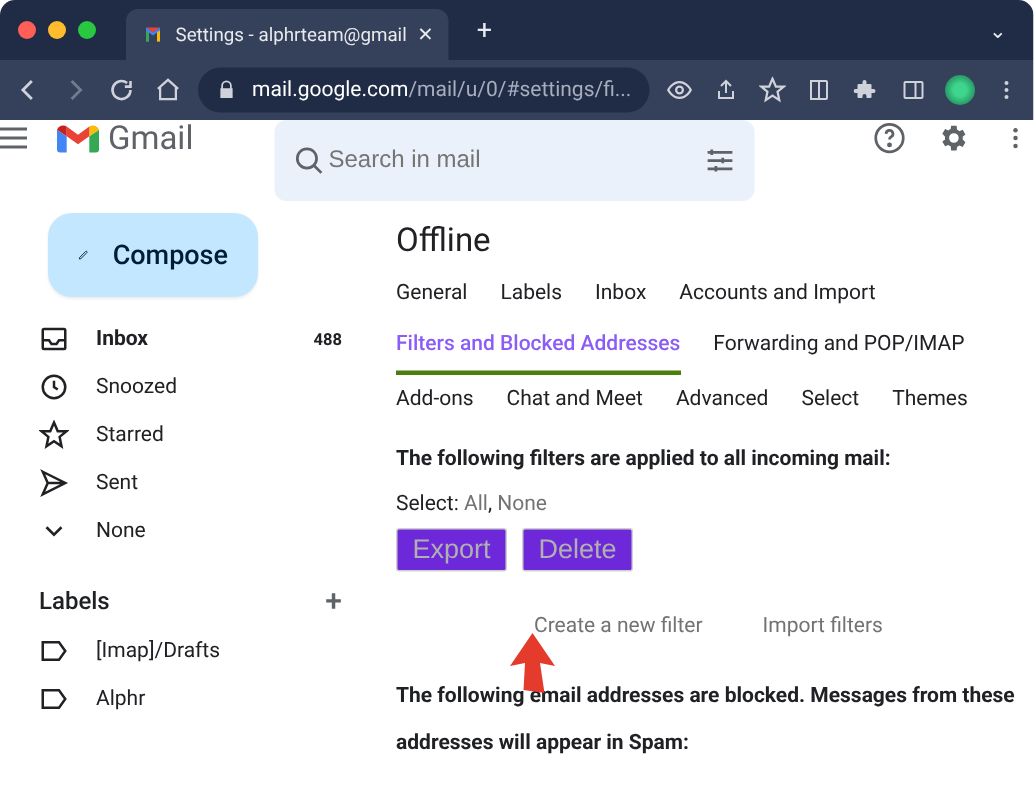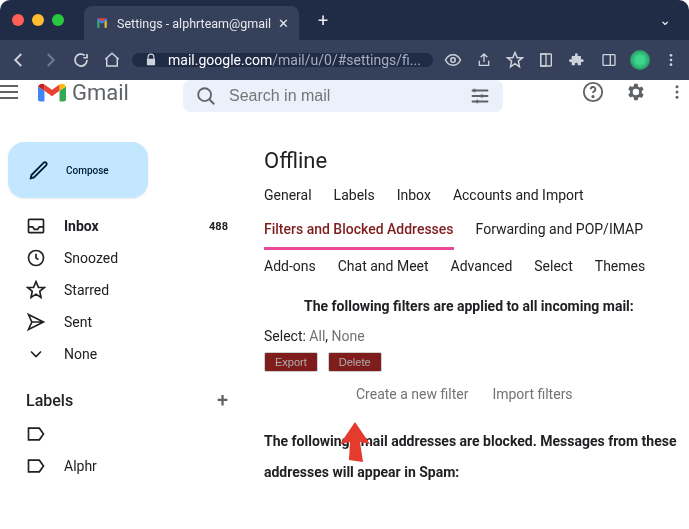--- a/index.html
+++ b/index.html
@@ -15,56 +15,56 @@
   .tab .favicon { width: 16px; height: 16px; }
   .tab-title { white-space: nowrap; overflow: hidden; text-overflow: clip; flex: 1; }
   .tab-x { font-size: 13px; color: #e8eaed; }
   .newtab { width: 28px; height: 28px; display: flex; align-items:center; justify-content:center; color: #e8eaed; font-size: 18px; margin-left: 10px; }
   .tabspacer { flex: 1; }
   .tabdropdown { color: #e8eaed; padding: 0 18px; font-size: 14px; }
   
   .addrbar { height: 40px; background: #35405b; display: flex; align-items: center; padding: 0 8px; gap: 10px; }
   .navico { width: 22px; height: 22px; display:flex; align-items:center; justify-content:center; color: #cfd2da; }
   .navico.dim { opacity: 0.4; }
-  .urlbox { flex: 1; height: 14px; background: #202c46; border-radius: 15px; display:flex; align-items:center; padding: 0 12px; color:#cfd2da; font-size:14px; gap:10px; }
+  .urlbox { flex: 1; height: 30px; background: #202c46; border-radius: 15px; display:flex; align-items:center; padding: 0 12px; color:#cfd2da; font-size:14px; gap:10px; }
   .url-host { color: #fff; }
   .url-path { color: #a7adbd; white-space: nowrap; overflow:hidden; }
   .tbicon { width: 22px; height:22px; display:flex; align-items:center; justify-content:center; color:#cfd2da; }
   
   .gmheader { height: 56px; display:flex; align-items:flex-start; padding: 0 0; gap: 14px; border-bottom: none; }
   .hamburger { width: 24px; height: 24px; display:flex; flex-direction:column; justify-content:center; gap:4px; }
   .hamburger span { height:2px; background:#5f6368; width: 18px; }
   .gmail-logo { display:flex; align-items:center; gap:6px; }
   .gmail-text { font-size: 22px; color:#5f6368; font-weight:400; }
   .searchwrap { flex:1; display:flex; justify-content:flex-start; margin-left: 40px; }
-  .searchbox { background:#eaf1fb; height:32px; border-radius:8px; display:flex; align-items:center; padding: 0 12px; gap:12px; width: 320px; color:#5f6368; }
+  .searchbox { background:#eaf1fb; height:54px; border-radius:8px; display:flex; align-items:center; padding: 0 12px; gap:2px; width: 320px; color:#5f6368; }
   .searchbox input { border:none; background:transparent; font-size:16px; color:#5f6368; outline:none; flex:1; }
   .hicon { width:24px; height:24px; display:flex; align-items:center; justify-content:center; color:#5f6368; }
   .headerright { display:flex; align-items:center; gap:18px; margin-left:12px; }
   
   .main { display:flex; height: calc(529px - 40px - 40px - 56px); }
   .sidebar { width: 248px; padding: 6px 8px 0 8px; overflow:hidden; }
-  .compose { background:#c2e7ff; border-radius:16px; height:56px; display:flex; align-items:center; padding:0 20px; gap:16px; font-size:10px; font-weight:500; color:#001d35; width: 140px; margin-bottom: 12px; box-shadow: 0 1px 2px rgba(0,0,0,0.08);}
+  .compose { background:#c2e7ff; border-radius:16px; height:56px; display:flex; align-items:center; padding:0 20px; gap:16px; font-size:18px; font-weight:500; color:#001d35; width: 140px; margin-bottom: 12px; box-shadow: 0 1px 2px rgba(0,0,0,0.08); margin-left: 24px;}
   .navitem { height:32px; display:flex; align-items:center; padding: 0 12px 0 18px; border-radius: 0 16px 16px 0; gap:18px; font-size:14px; color:#202124; cursor:pointer; }
   .navitem .label { flex:1; }
   .navitem .count { font-size:11px; color:#5f6368; }
   .navitem.bold .label, .navitem.bold .count { font-weight:700; color:#202124; }
   .navicon { width:20px; height:20px; display:flex; align-items:center; justify-content:center; color:#202124; flex-shrink:0; }
   .labels-hdr { display:flex; align-items:center; justify-content:space-between; padding: 18px 12px 6px 18px; font-size:16px; font-weight:500; }
   .content { flex:1; background:#fff; padding: 12px 0 0 16px; overflow:hidden; }
   .settings-title { font-size:22px; font-weight:400; margin-bottom: 14px; }
   .tabs { display:flex; flex-wrap:wrap; gap: 8px 22px; font-size:14px; color:#202124; margin-bottom: 6px; }
   .tabitem { padding-bottom: 10px; cursor:pointer; white-space:nowrap; }
-  .tabitem.active { color:#7f1d1d; border-bottom: 3px solid #ec4899; font-weight:500; }
-  .section-text { font-size:14px; font-weight:700; margin-top: 14px; margin-left: 40px; }
+  .tabitem.active { color:#8b5cf6; border-bottom: 3px solid #4d7c0f; font-weight:500; }
+  .section-text { font-size:14px; font-weight:700; margin-top: 14px; }
   .select-row { margin-top: 14px; font-size:14px; }
   .link { color:#737373; cursor:pointer;text-align:right; }
   .btnrow { margin-top:8px; display:flex; gap:10px; }
-  .gbtn { background:#7f1d1d; border:1px solid #d0d0d0; color:#b0b0b0; padding: 3px 10px; font-size:11px; border-radius:2px; }
-  .linksrow { margin-top: 14px; display:flex; gap:24px; padding-left: 92px; }
+  .gbtn { background:#6d28d9; border:1px solid #d0d0d0; color:#b0b0b0; padding: 3px 10px; font-size:18px; border-radius:2px; }
+  .linksrow { margin-top: 28px; display:flex; gap:40px; padding-left: 92px; }
   .arrow { position:absolute; }
   .blocked-text { font-size:14px; font-weight:700; margin-top: 24px; line-height: 2.2; }
   .content-inner { position: relative; }
   
   .gm-m { width:28px; height:22px; }
 
   svg { display:block; }
 </style>
 </head>
 <body>
@@ -269,20 +269,21 @@
     <div class="labels-hdr">
       <span>Labels</span>
       <span style="font-size:20px; color:#5f6368; cursor:pointer;">+</span>
     </div>
     <div class="navitem">
       <div class="navicon">
           <svg width="20" height="20" viewBox="0 0 24 24" fill="none" stroke="#202124" stroke-width="2">
             <path d="M3 5h13l5 7-5 7H3z"></path>
           </svg>
         </div>
+      <span class="label">[Imap]/Drafts</span>
     </div>
     <div class="navitem">
       <div class="navicon">
           <svg width="20" height="20" viewBox="0 0 24 24" fill="none" stroke="#202124" stroke-width="2">
             <path d="M3 5h13l5 7-5 7H3z"></path>
           </svg>
         </div>
       <span class="label">Alphr</span>
     </div>
   </div>

